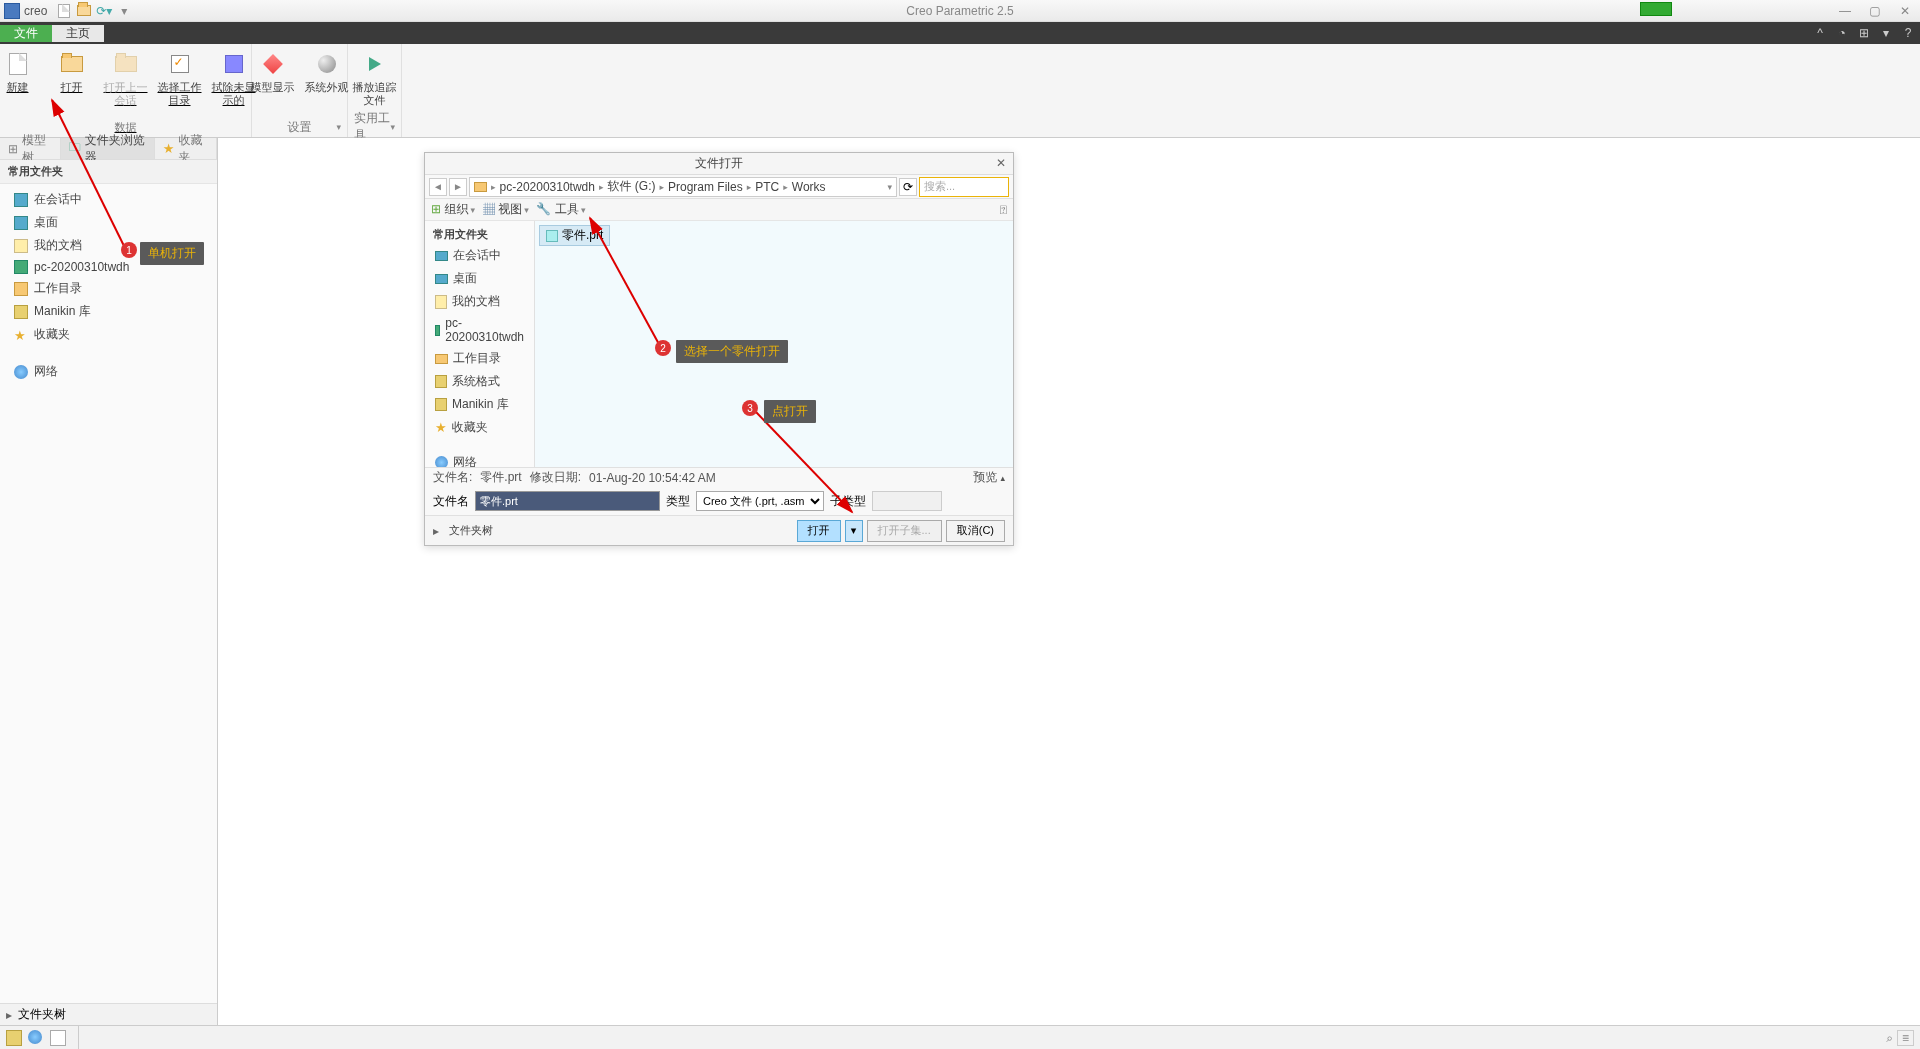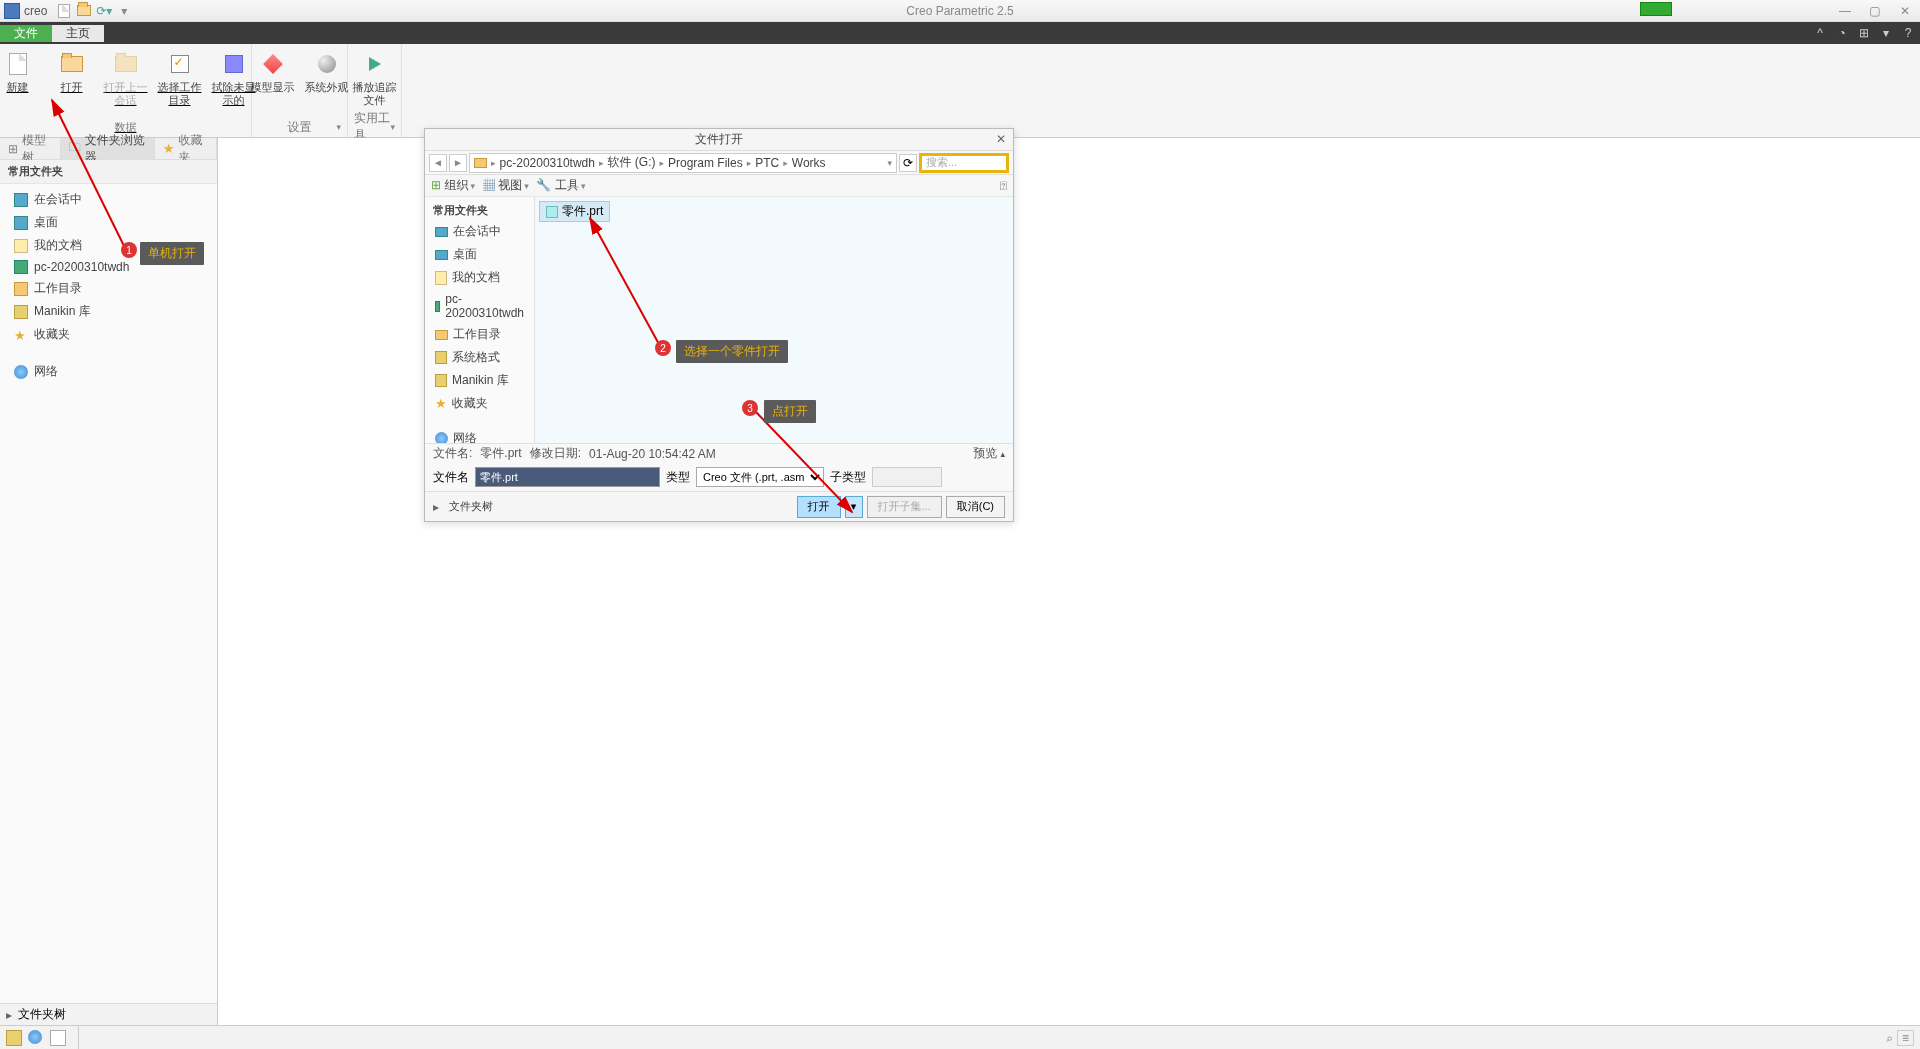--- a/index.html
+++ b/index.html
@@ -44,29 +44,29 @@
 .tree .titem { padding:3px 14px; display:flex; align-items:center; gap:6px; color:#444; font-size:12px;}
 .tree .titem .ic { width:14px; height:14px; }
 .spacer { height:14px; }
 .foldertree-bar { position:absolute; bottom:0; left:0; right:0; height:22px; background:#f2f2f2; border-top:1px solid #ddd; display:flex; align-items:center; padding:0 6px; font-size:11px;}
 .foldertree-bar .arrow { margin-right:6px; color:#666;}
 
 
 .mainarea { position:absolute; left:218px; top:138px; right:0; bottom:24px; background:#fff; }
 
 
-.dialog { position:absolute; left:424px; top:128px; width:590px; height:394px; background:#fbfbfb; border:1px solid #bbb; box-shadow:0 2px 8px rgba(0,0,0,0.15); display:flex; flex-direction:column;}
+.dialog { position:absolute; left:424px; top:152px; width:590px; height:394px; background:#fbfbfb; border:1px solid #bbb; box-shadow:0 2px 8px rgba(0,0,0,0.15); display:flex; flex-direction:column;}
 .dlg-title { height:22px; display:flex; align-items:center; justify-content:center; position:relative; background:#f5f5f5; border-bottom:1px solid #ddd; font-size:12px; color:#444;}
 .dlg-title .xbtn { position:absolute; right:4px; top:2px; width:16px; height:16px; display:flex; align-items:center; justify-content:center; color:#666;}
 .dlg-bc { height:24px; display:flex; align-items:center; gap:2px; padding:0 4px; border-bottom:1px solid #e0e0e0; background:#f8f8f8;}
 .bc-arrows { display:flex; gap:2px;}
 .bc-arrows span { width:18px; height:18px; border:1px solid #ccc; background:#fff; display:flex; align-items:center; justify-content:center; color:#888; font-size:10px;}
 .bc-path { flex:1; display:flex; align-items:center; border:1px solid #ccc; background:#fff; height:20px; padding:0 4px; gap:4px; font-size:11px; color:#444;}
 .bc-path .sep { color:#888; font-size:9px;}
-.bc-search { width:90px; height:20px; border:3px solid #eab308; background:#fff; padding:0 4px; color:#aaa; font-size:11px; display:flex; align-items:center;}
+.bc-search { width:90px; height:20px; border:1px solid #eab308; background:#fff; padding:0 4px; color:#aaa; font-size:11px; display:flex; align-items:center;}
 .dlg-toolbar { height:22px; display:flex; align-items:center; padding:0 6px; gap:8px; border-bottom:1px solid #e5e5e5; background:#f6f6f6; font-size:11px; color:#444;}
 .dlg-toolbar .dd { font-size:9px; color:#888; margin-left:2px;}
 .dlg-toolbar .help { margin-left:auto; color:#666;}
 .dlg-body { flex:1; display:flex; min-height:0;}
 .dlg-nav { width:110px; border-right:1px solid #e0e0e0; padding:4px 0; background:#fafafa;}
 .dlg-nav .ntitle { padding:2px 8px; font-size:11px; font-weight:bold; color:#444;}
 .dlg-nav .nitem { padding:3px 10px; display:flex; align-items:center; gap:5px; font-size:11.5px; color:#444;}
 .dlg-files { flex:1; background:#f2fafd; padding:4px; position:relative;}
 .file-item { display:inline-flex; align-items:center; gap:4px; padding:1px 6px; background:#d6eaf5; border:1px solid #a8cbe0; font-size:11.5px;}
 .dlg-status { height:20px; border-top:1px solid #e0e0e0; display:flex; align-items:center; padding:0 8px; font-size:11px; color:#555; gap:8px; background:#f8f8f8;}

